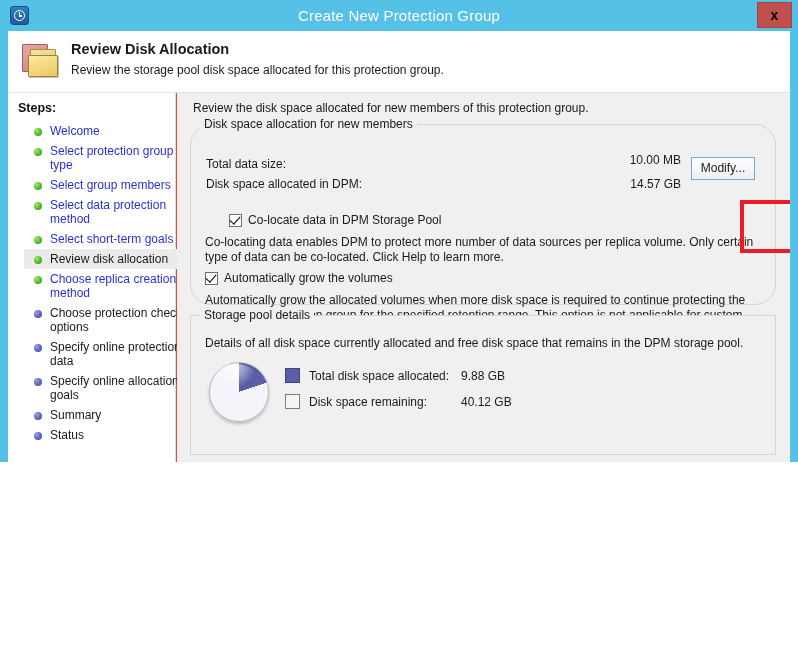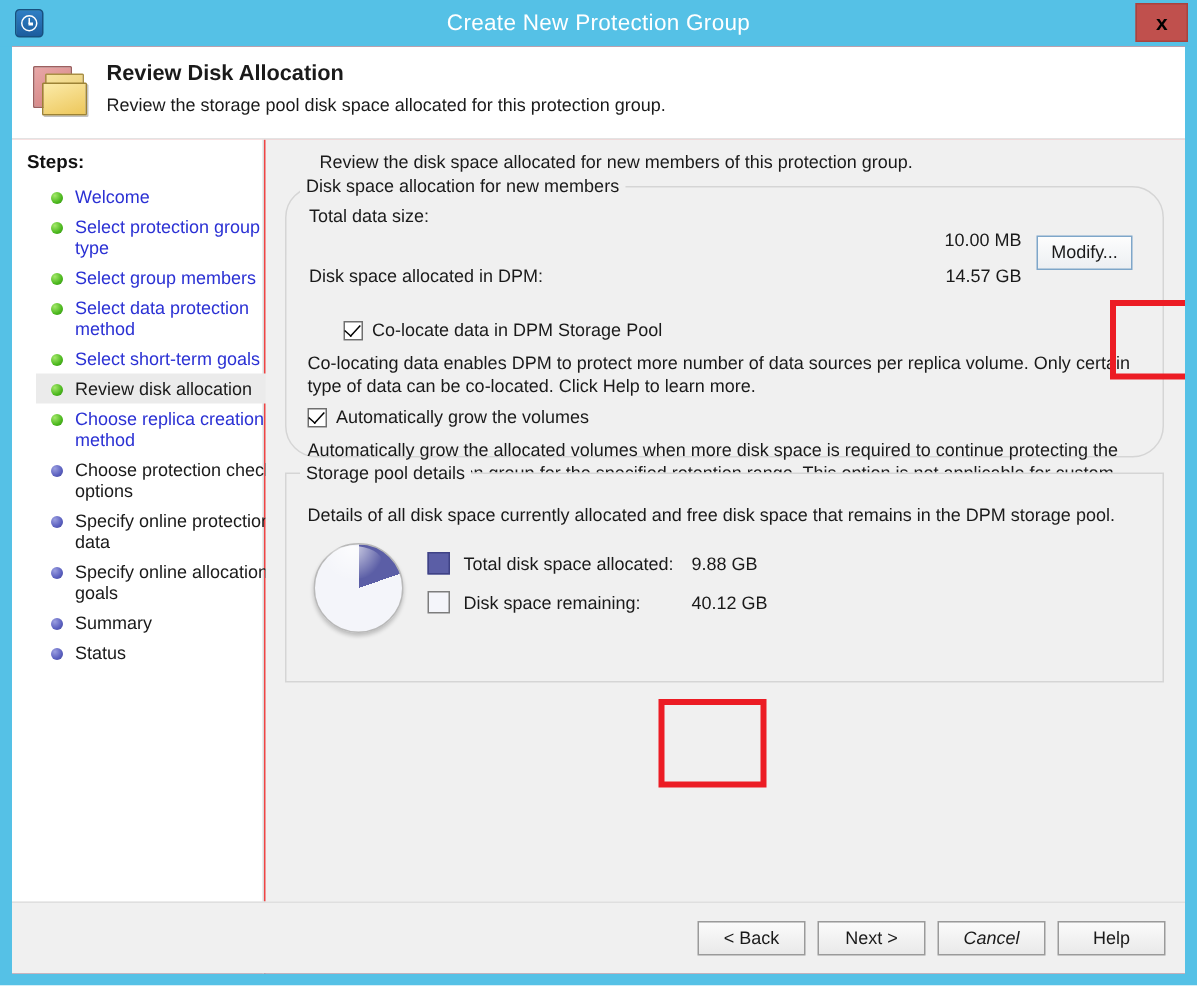--- a/index.html
+++ b/index.html
@@ -11,21 +11,21 @@
     width: 798px;
     height: 657px;
     font-family: "Liberation Sans", sans-serif;
     -webkit-font-smoothing: antialiased;
   }
 
   
   .window {
     position: relative;
     width: 798px;
-    height: 657px;
+    height: 462px;
     box-sizing: border-box;
     background: #55c1e6;
     overflow: hidden;
   }
 
   .titlebar {
     position: absolute;
     left: 0; top: 0;
     width: 798px;
     height: 31px;
@@ -217,21 +217,20 @@
     width: 613px;
     height: 556px;
     background: #f0f0f0;
     box-sizing: border-box;
   }
   .intro-text {
     position: absolute;
     left: 16px; top: 8px;
     font-size: 12px;
     color: #1a1a1a;
-    margin-left: 20px;
   }
 
   .groupbox {
     position: absolute;
     border: 1px solid #d5d5d5;
     background: #f0f0f0;
     box-sizing: border-box;
   }
   .gb-legend {
     position: absolute;
@@ -496,21 +495,21 @@
       </div>
     </div>
 
     <div class="content">
 
       <div class="intro-text">Review the disk space allocated for new members of this protection group.</div>
 
       <div class="groupbox" id="gb-allocation">
         <span class="gb-legend">Disk space allocation for new members</span>
 
-        <span class="row-label" style="left:15px; top:12px;">Total data size:</span>
+        <span class="row-label" style="left:15px; top:32px;">Total data size:</span>
         <span class="row-value" style="left:404px; top:28px; width:86px;">10.00 MB</span>
 
         <span class="row-label" style="left:15px; top:52px;">Disk space allocated in DPM:</span>
         <span class="row-value" style="left:404px; top:52px; width:86px;">14.57 GB</span>
 
         <div class="modify-button">Modify...</div>
 
         <div class="checkbox-row" style="left:14px; top:88px;padding-left:24px;">
           <span class="checkbox">
               <span class="tick"></span>

